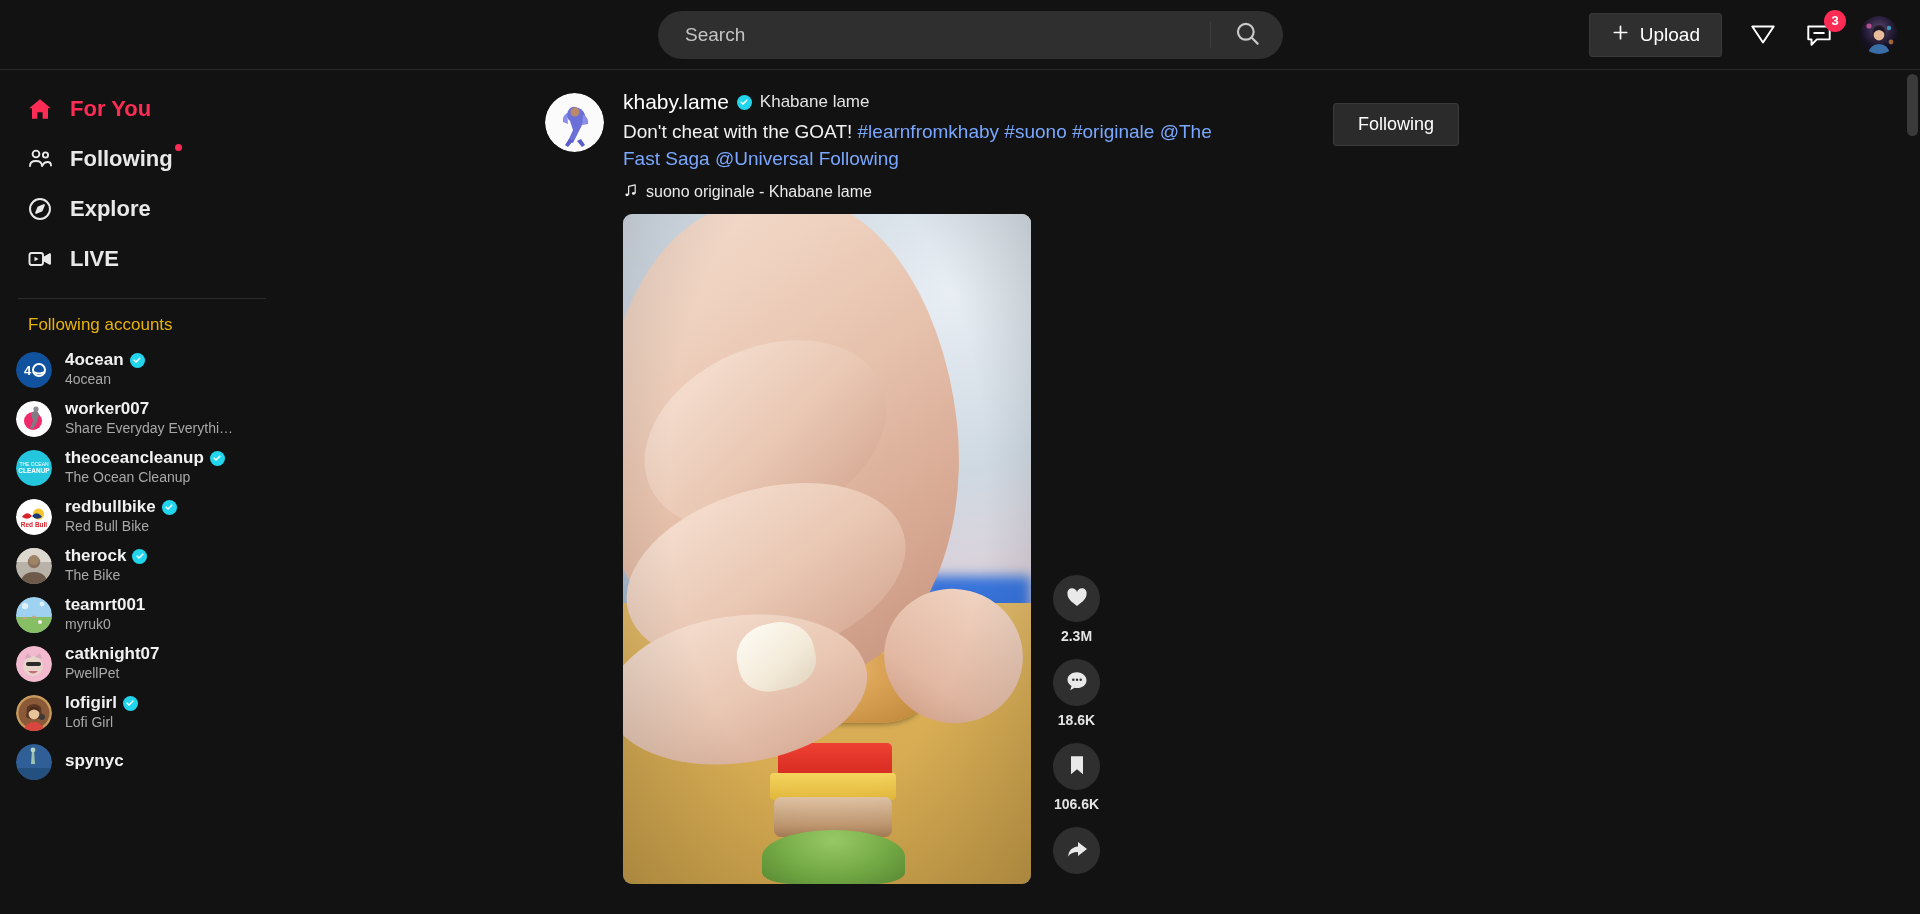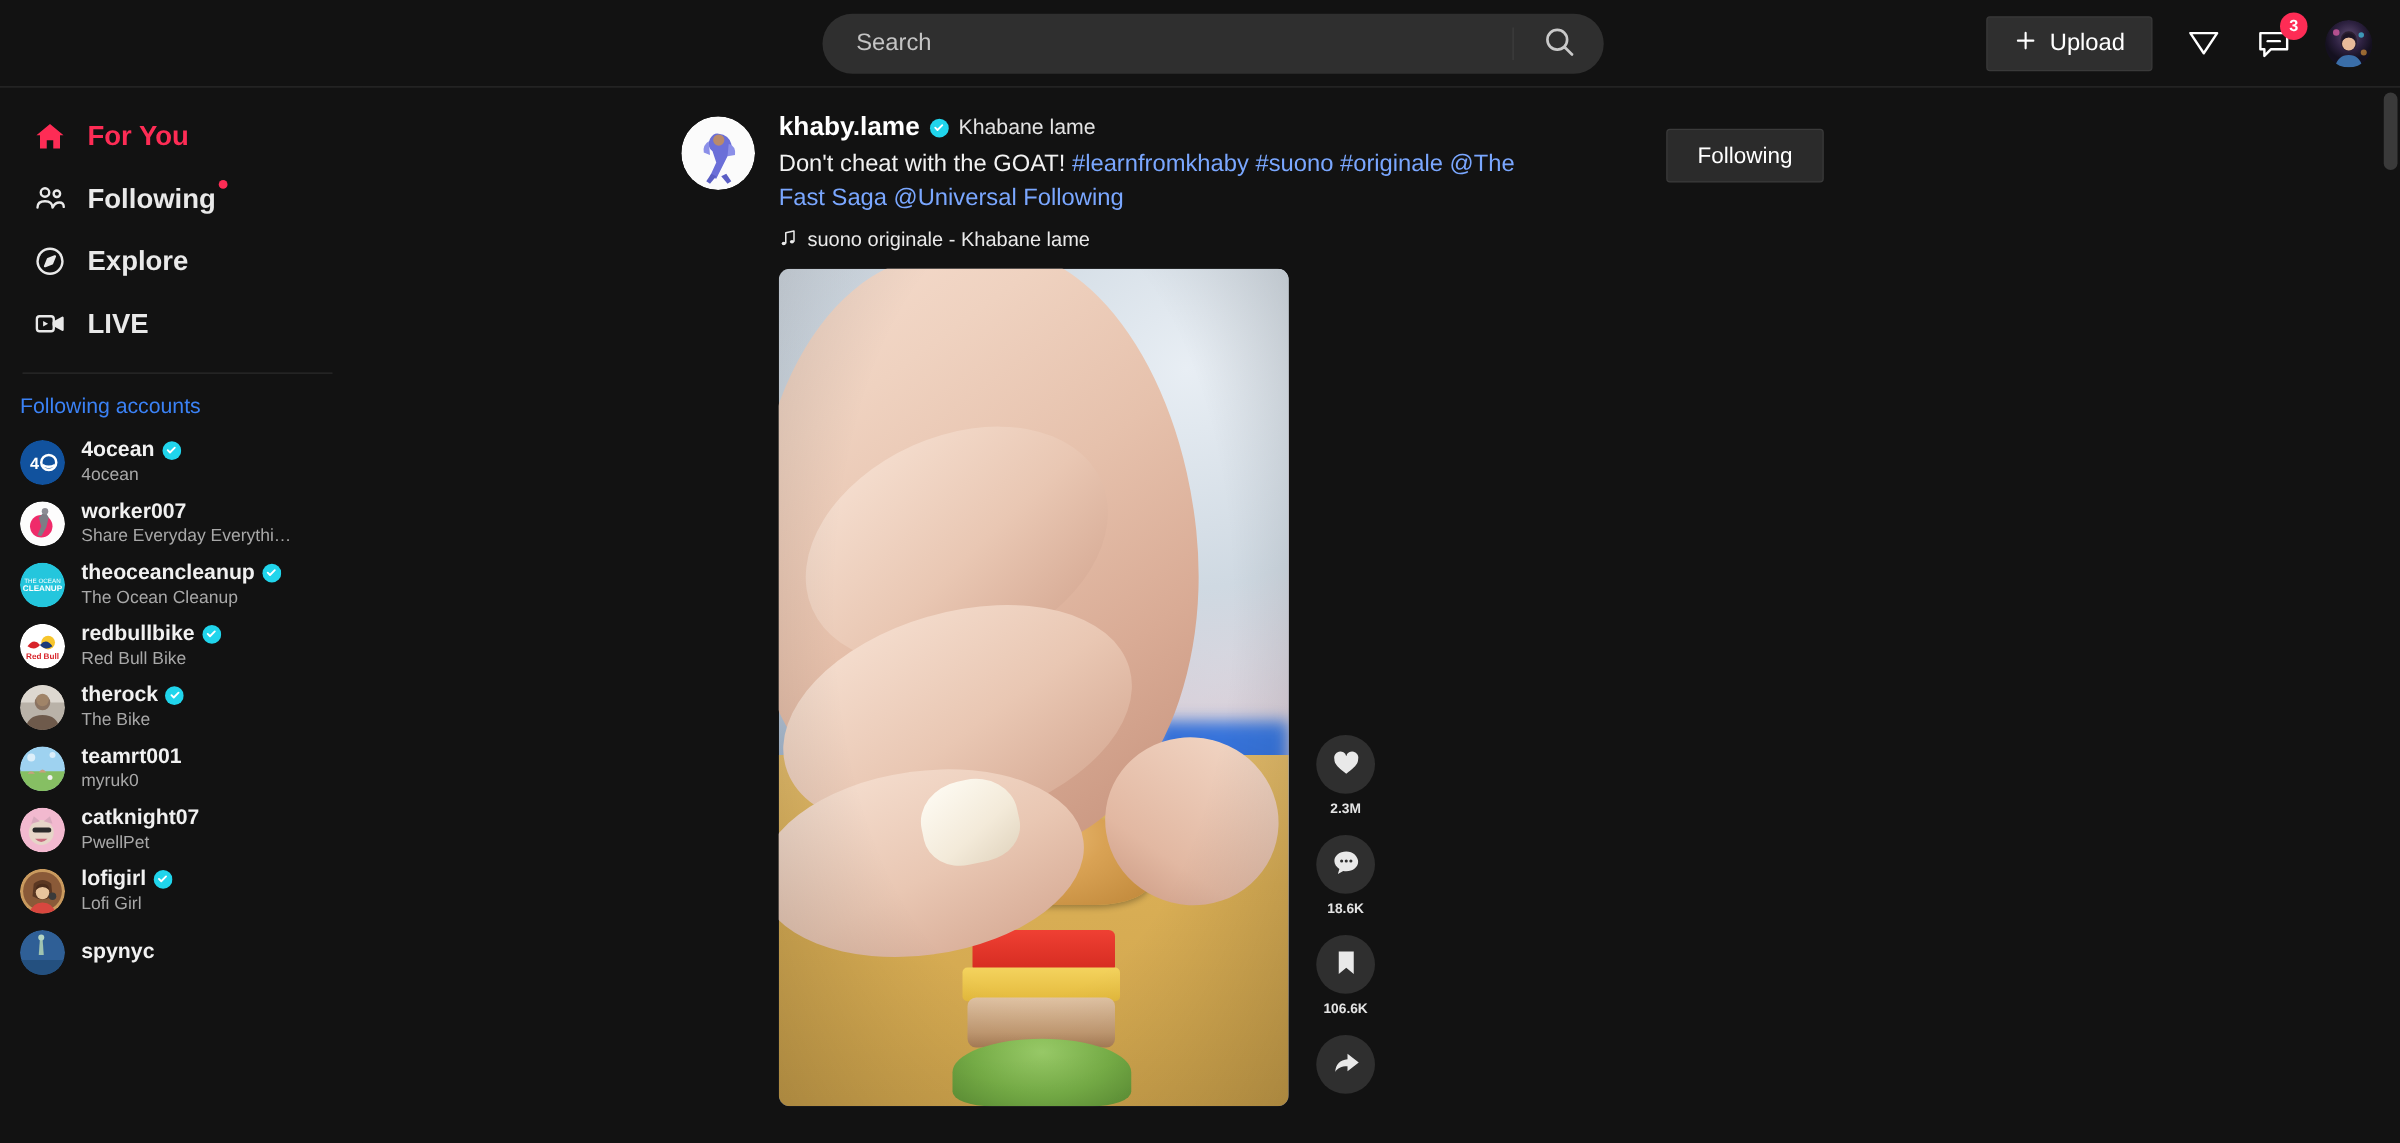--- a/index.html
+++ b/index.html
@@ -94,22 +94,22 @@
     position: relative; white-space: nowrap;
   }
   .nav-item.active .nav-label { color: #fe2c55; }
   .nav-dot {
     position: absolute; top: -2px; right: -9px;
     width: 7px; height: 7px; border-radius: 50%; background: #fe2c55;
   }
   .nav-icon { width: 32px; display: flex; align-items: center; justify-content: center; }
   .divider { height: 1px; background: #2b2b2b; margin: 14px 24px 0 18px; }
   .sect-title {
-    font-size: 17px; color: #3b82f6;
-    padding: 16px 0 10px 16px;
+    font-size: 17px; color: #eab308;
+    padding: 16px 0 10px 28px;
   }
   .acct {
     display: flex; align-items: center; gap: 13px;
     padding: 5px 0 5px 16px; cursor: pointer; height: 49px;
   }
   .acct-av {
     width: 36px; height: 36px; border-radius: 50%;
     flex-shrink: 0; overflow: hidden; position: relative;
   }
   .acct-txt { overflow: hidden; }
@@ -137,21 +137,21 @@
     overflow: hidden;
   }
   .post { position: absolute; left: 255px; top: 20px; width: 1120px; }
   .post-head { display: flex; align-items: flex-start; gap: 19px; }
   .post-av {
     width: 59px; height: 59px; border-radius: 50%;
     flex-shrink: 0; overflow: hidden; margin-top: 3px; cursor: pointer;
   }
   .post-body { flex: 1; min-width: 0; }
   .pname-row { display: flex; align-items: center; gap: 8px; }
-  .pname { font-size: 21px; font-weight: bold; color: #fff; cursor: pointer; }
+  .pname { font-size: 21px; font-weight: normal; color: #fff; cursor: pointer; }
   .pnick { font-size: 17px; color: #e3e3e3; }
   .caption {
     font-size: 19px; color: #f1f1f1; line-height: 1.42;
     margin-top: 5px; max-width: 590px;
   }
   .tag { color: #7aa7ff; cursor: pointer; }
   .music {
     display: flex; align-items: center; gap: 8px;
     font-size: 16px; color: #eaeaea; margin-top: 10px; cursor: pointer;
   }
@@ -250,21 +250,21 @@
   }
 
   
   .actions { display: flex; flex-direction: column; gap: 15px; padding-bottom: 4px; }
   .act { display: flex; flex-direction: column; align-items: center; gap: 6px; }
   .act-btn {
     width: 47px; height: 47px; border-radius: 50%;
     background: #2f2f2f; border: none; cursor: pointer;
     display: flex; align-items: center; justify-content: center;
   }
-  .act-num { font-size: 11px; color: #e4e4e4; font-weight: bold; }
+  .act-num { font-size: 14px; color: #e4e4e4; font-weight: bold; }
 
   .scrollbar {
     position: absolute; right: 2px; top: 74px;
     width: 11px; height: 62px;
     background: #3a3a3a; border-radius: 6px;
   }
 </style>
 </head>
 <body>
 

